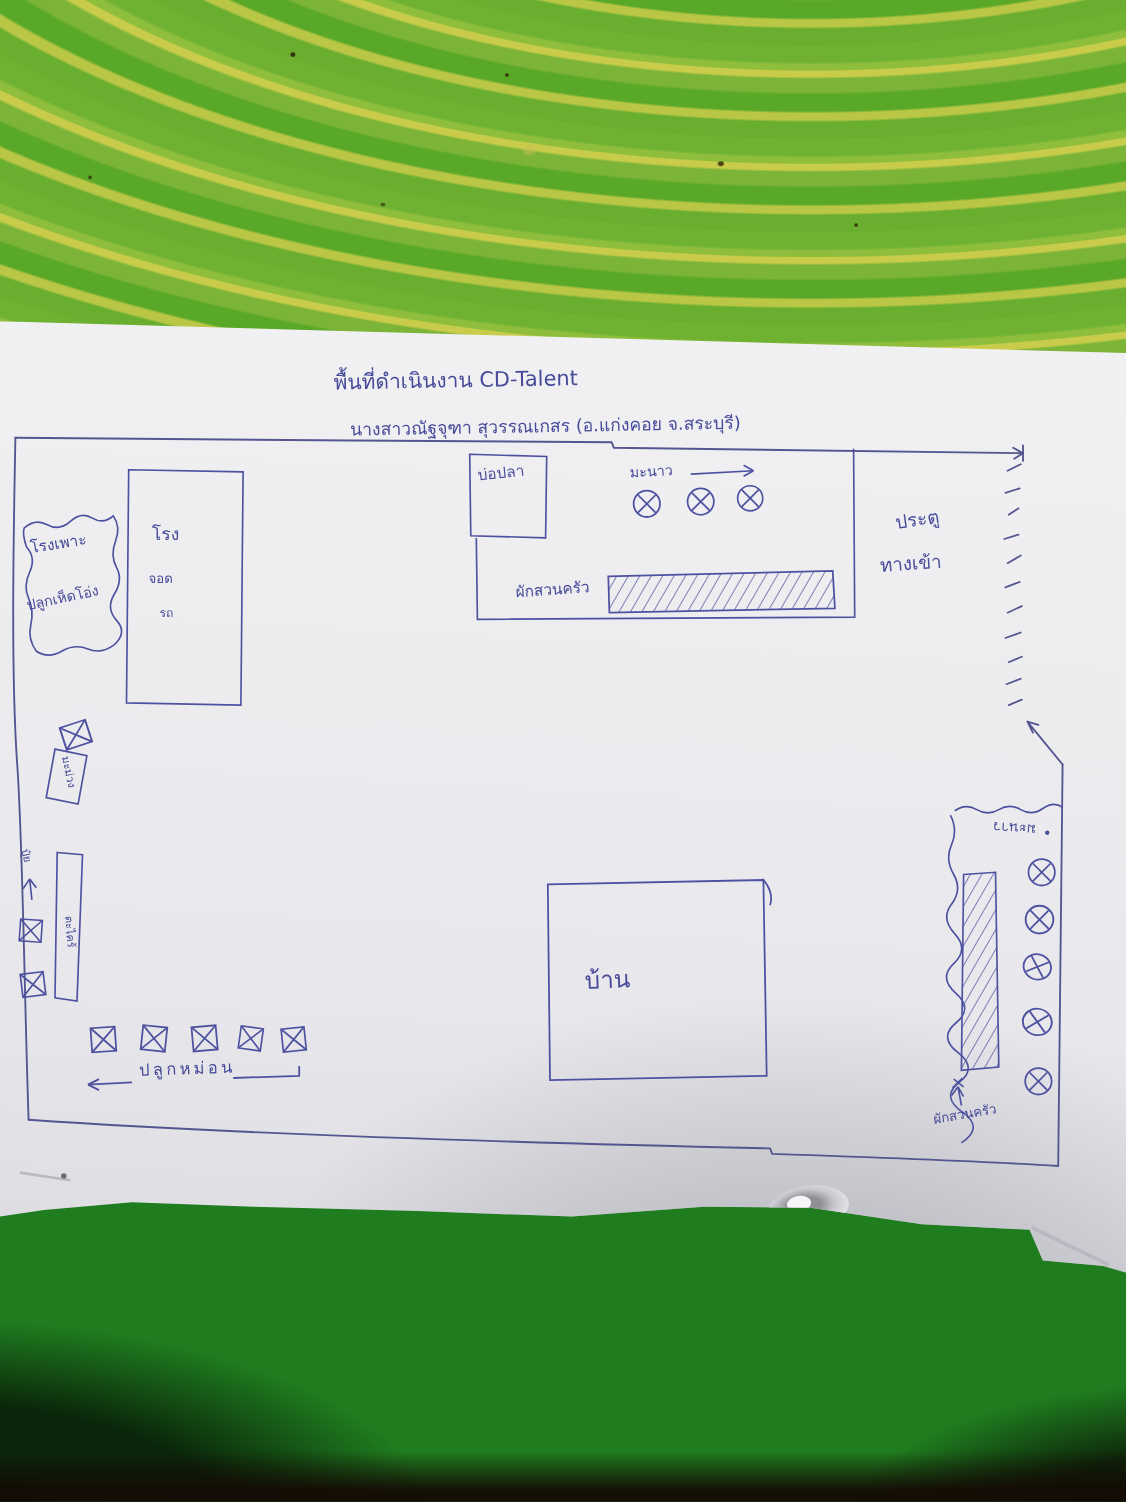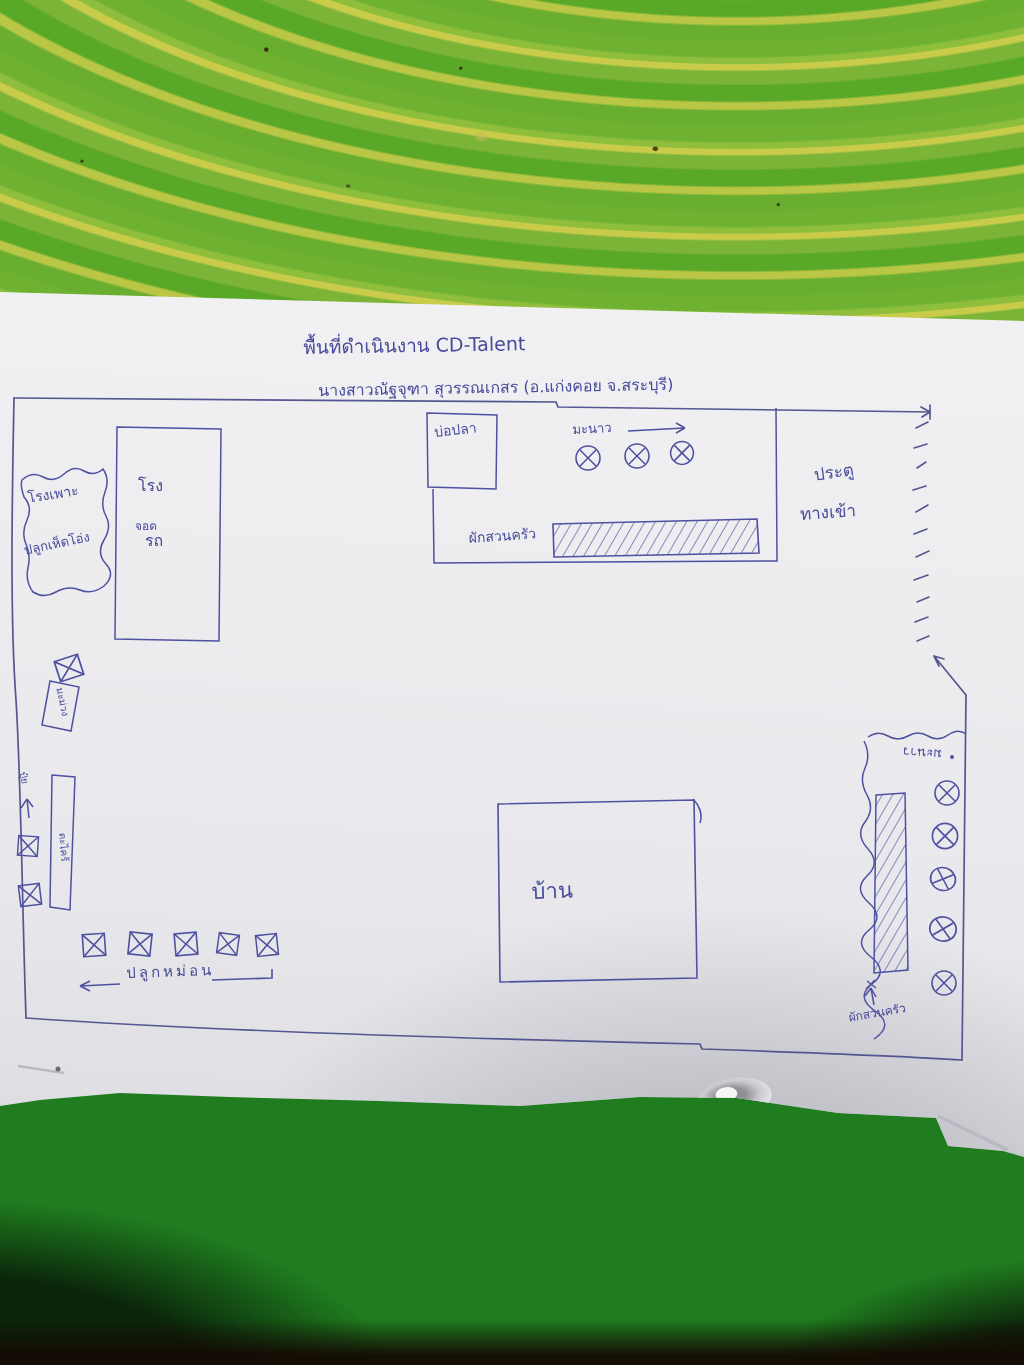--- a/index.html
+++ b/index.html
@@ -182,21 +182,21 @@
 
 <div class="layer">
   <div class="lbl" style="left:303px;top:332px;font-size:19px;transform:rotate(-1deg);">พื้นที่ดำเนินงาน CD-Talent</div>
   <div class="lbl" style="left:318px;top:378px;font-size:16px;transform:rotate(-1deg);">นางสาวณัฐจุฑา สุวรรณเกสร (อ.แก่งคอย จ.สระบุรี)</div>
 
   <div class="lbl" style="left:26px;top:487px;font-size:14px;transform:rotate(-9deg);">โรงเพาะ</div>
   <div class="lbl" style="left:22px;top:540px;font-size:13px;transform:rotate(-12deg);">ปลูกเห็ดโอ่ง</div>
 
   <div class="lbl" style="left:138px;top:473px;font-size:16px;font-family:Liberation Mono, monospace;">โรง</div>
   <div class="lbl" style="left:135px;top:516px;font-size:12px;font-family:Liberation Serif, serif;">จอด</div>
-  <div class="lbl" style="left:145px;top:528px;font-size:16px;">รถ</div>
+  <div class="lbl" style="left:145px;top:548px;font-size:11px;">รถ</div>
 
   <div class="lbl" style="left:433px;top:421px;font-size:14px;transform:rotate(-6deg);">บ่อปลา</div>
 
   <div class="lbl" style="left:572px;top:419px;font-size:13px;transform:rotate(-3deg);">มะนาว</div>
   <div class="lbl" style="left:468px;top:527px;font-size:14px;transform:rotate(-4deg);">ผักสวนครัว</div>
 
   <div class="lbl" style="left:812px;top:461px;font-size:17px;transform:rotate(-8deg);">ประตู</div>
   <div class="lbl" style="left:799px;top:500px;font-size:17px;transform:rotate(-4deg);">ทางเข้า</div>
 
   <div class="lbl" style="left:67px;top:686px;font-size:10px;transform:rotate(78deg);">มะม่วง</div>

